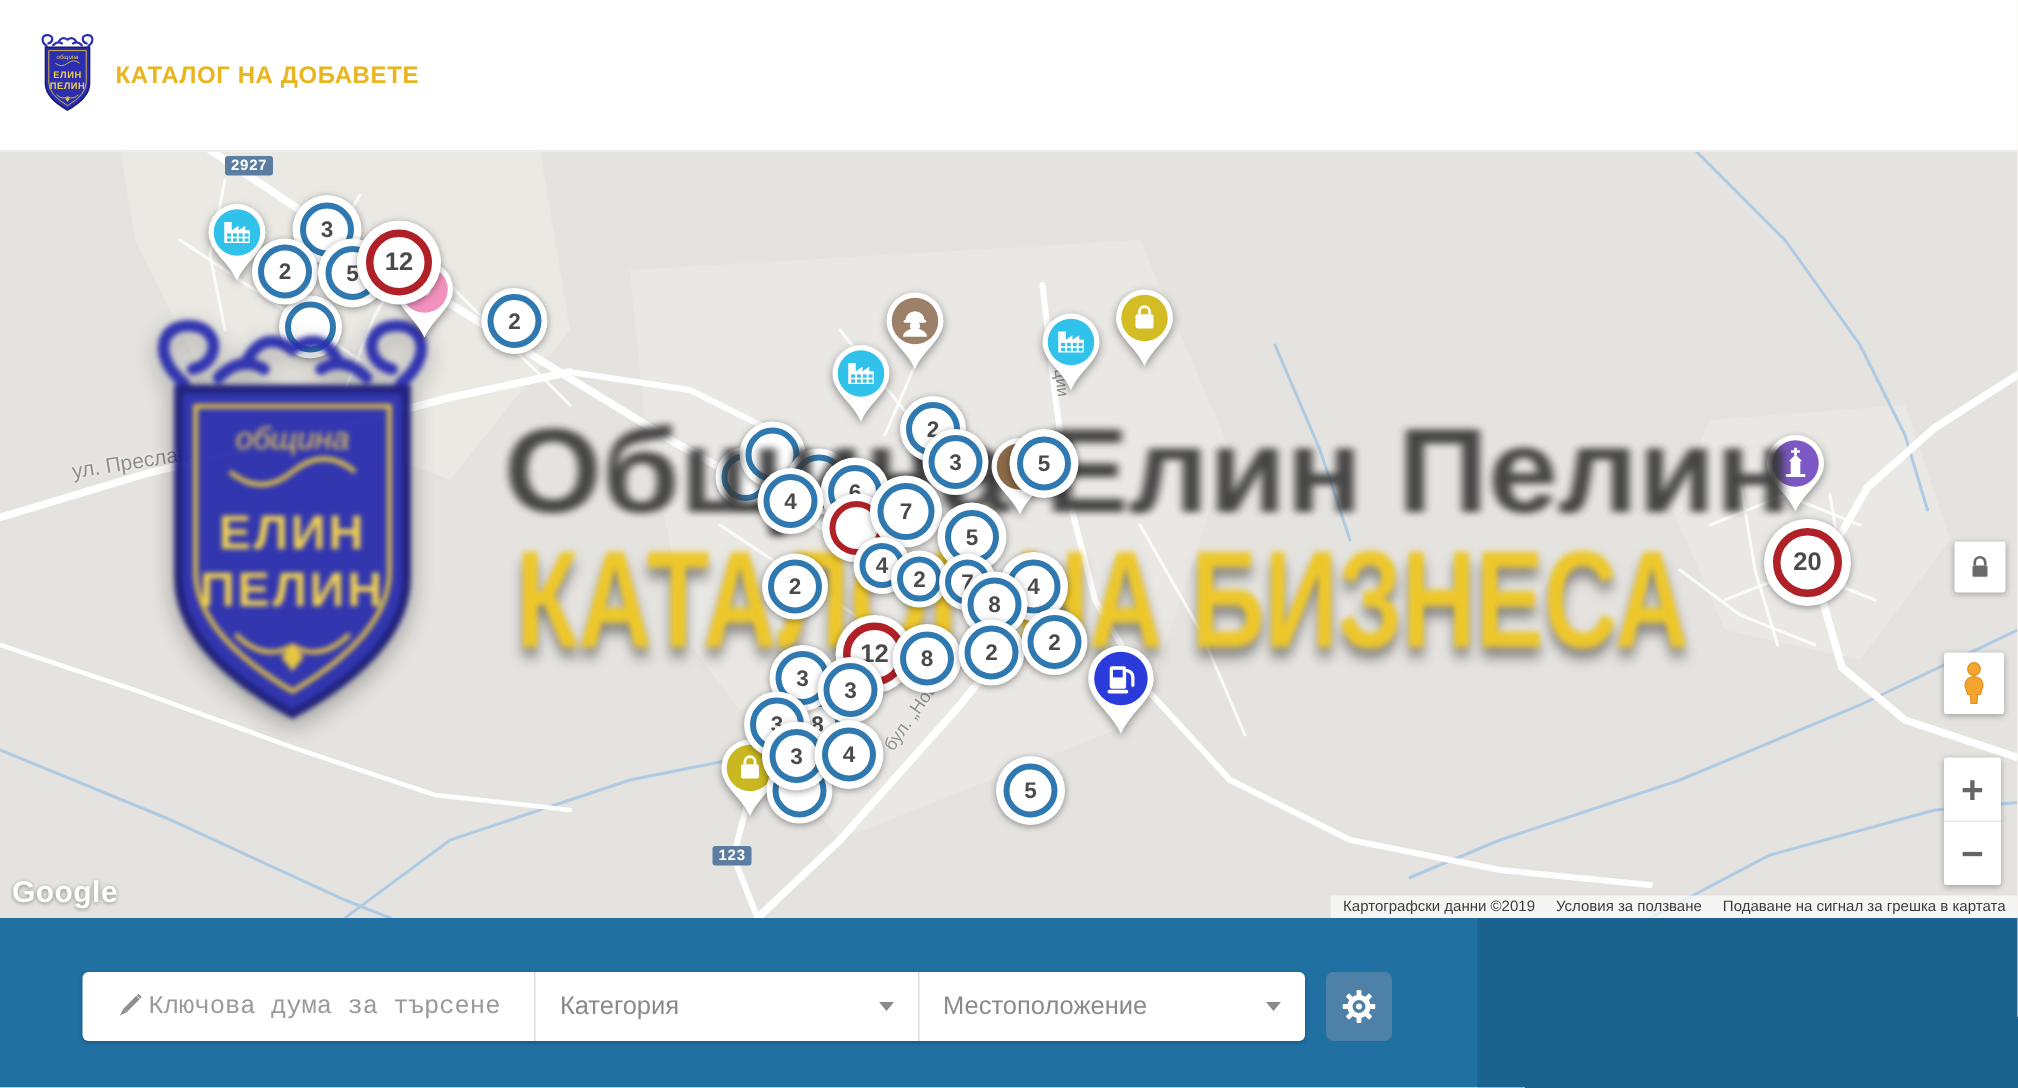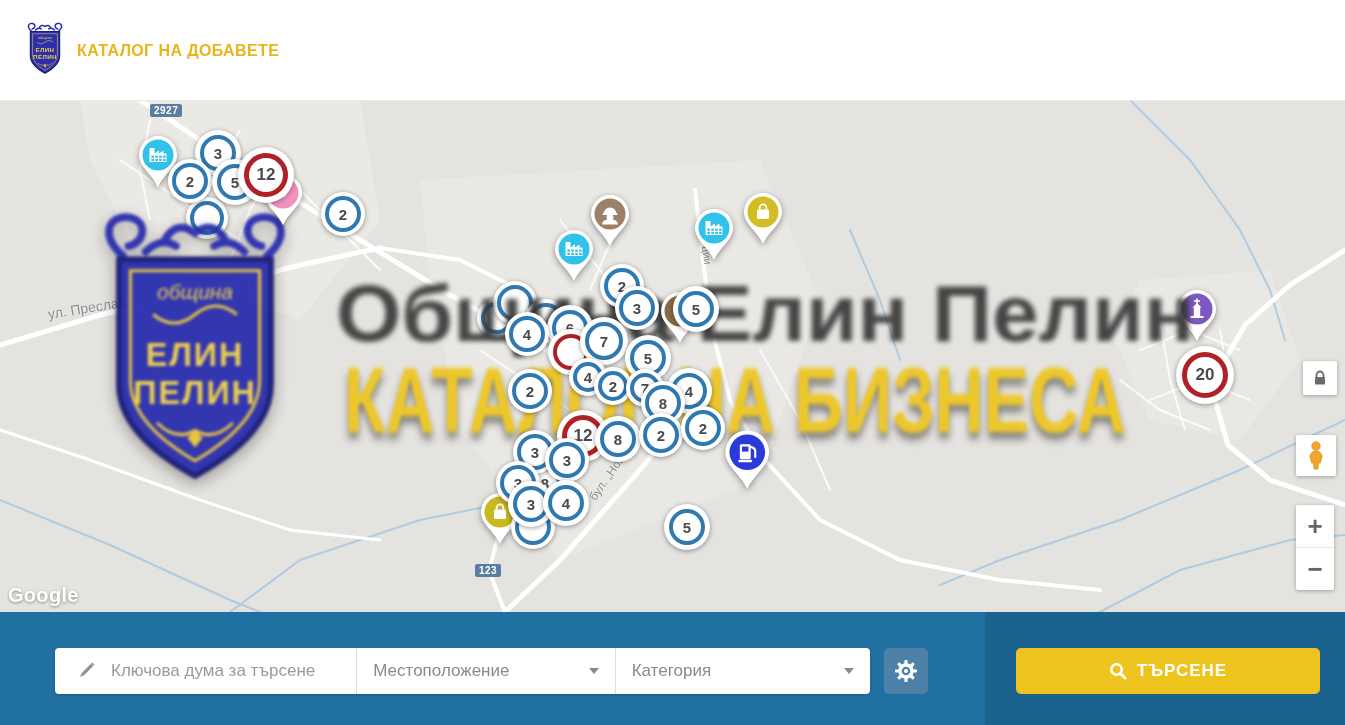--- a/index.html
+++ b/index.html
@@ -56,22 +56,22 @@
   .zoomctl div{flex:1;display:flex;align-items:center;justify-content:center;font-size:26px;
     font-weight:bold;color:#666;cursor:pointer}
   .zoomctl .zin{border-bottom:1px solid #e6e6e6}
   
   .bottombar{position:absolute;top:612px;left:0;width:1345px;height:113px;background:#2170a2;z-index:60}
   .bottombar .darkside{position:absolute;left:985px;top:0;width:360px;height:113px;background:#1b638f}
   .spanel{position:absolute;left:55px;top:36px;width:815px;height:46px;background:#fff;border-radius:4px;
     display:flex;align-items:center;box-shadow:0 1px 3px rgba(0,0,0,.2)}
   .f-key{width:302px;display:flex;align-items:center;height:100%}
   .f-key svg{margin-left:20px}
-  .f-key input{border:none;outline:none;flex:1;margin-left:12px;font-size:17px;color:#333;
-    font-family:Liberation Sans, sans-serif;background:transparent}
+  .f-key input{border:none;outline:none;flex:1;font-size:17px;color:#333;
+    font-family:Liberation Mono, monospace;background:transparent}
   .f-key input::placeholder{color:#9a9a9a}
   .fsel{display:flex;align-items:center;justify-content:space-between;height:100%;
     border-left:1px solid #ddd;cursor:pointer}
   .f-cat{width:255px}.f-loc{width:258px}
   .fsel span{margin-left:16px;font-size:17px;color:#8a8a8a}
   .caret{width:0;height:0;border-left:5px solid transparent;border-right:5px solid transparent;
     border-top:6px solid #8a8a8a;margin-right:16px}
   .gearbtn{position:absolute;left:884px;top:36px;width:44px;height:46px;background:#4d81a8;
     border-radius:5px;display:flex;align-items:center;justify-content:center;cursor:pointer}
   .searchbtn{position:absolute;left:1016px;top:36px;width:304px;height:46px;background:#ecc41d;
@@ -416,20 +416,25 @@
         <i style="inset:5px;border-width:4px"></i>
         <b style="font-size:15px">5</b>
       </div>
       <div class="cluster" style="left: 1176px; top: 246px; width: 58px; height: 58px; --rc: #AF2127;">
         <i style="inset:6px;border-width:5px"></i>
         <b style="font-size:17px">20</b>
       </div>
     </div>
 
   <div class="glogo">Google</div>
+  <div class="attrib">
+    <span>Картографски данни ©2019</span>
+    <a>Условия за ползване</a>
+    <a>Подаване на сигнал за грешка в картата</a>
+  </div>
 
   <div class="sqbtn lockbtn">
     <svg width="18" height="18" viewBox="0 0 18 18">
       <path d="M5.5,8 V6 a3.5,3.5 0 0 1 7,0 V8" fill="none" stroke="#6b6b6b" stroke-width="1.8"></path>
       <rect x="4" y="8" width="10" height="7.5" rx="1" fill="#6b6b6b"></rect>
     </svg>
   </div>
   <div class="sqbtn pegbtn">
     <svg width="22" height="30" viewBox="0 0 22 30">
       <g fill="#F4A52E" stroke="#DE8F1F" stroke-width="0.8">
@@ -450,45 +455,38 @@
     <div class="f-key">
       <svg width="22" height="22" viewBox="0 0 22 22">
         <g transform="rotate(45 11 11)" fill="#8f8f8f">
           <rect x="9.4" y="2.5" width="3.2" height="12.5"></rect>
           <rect x="9.4" y="0.5" width="3.2" height="1.6"></rect>
           <path d="M9.4,15 L11,19.5 L12.6,15 Z"></path>
         </g>
       </svg>
       <input type="text" placeholder="Ключова дума за търсене" style="">
     </div>
+    <div class="fsel f-cat">
+      <span>Категория</span>
+      <i class="caret"></i>
+    </div>
     <div class="fsel f-loc">
       <span>Местоположение</span>
-      <i class="caret"></i>
-    </div>
-    <div class="fsel f-cat">
-      <span>Категория</span>
       <i class="caret"></i>
     </div>
   </div>
   <div class="gearbtn">
     <svg width="22" height="22" viewBox="-11 -11 22 22">
       <circle r="6" fill="none" stroke="#fff" stroke-width="3.4"></circle>
       <circle r="2" fill="#fff"></circle>
       <g fill="#fff">
         <rect x="-1.6" y="-11" width="3.2" height="4.4" rx="0.8"></rect>
         <rect x="-1.6" y="-11" width="3.2" height="4.4" rx="0.8" transform="rotate(45)"></rect>
         <rect x="-1.6" y="-11" width="3.2" height="4.4" rx="0.8" transform="rotate(90)"></rect>
         <rect x="-1.6" y="-11" width="3.2" height="4.4" rx="0.8" transform="rotate(135)"></rect>
         <rect x="-1.6" y="-11" width="3.2" height="4.4" rx="0.8" transform="rotate(180)"></rect>
         <rect x="-1.6" y="-11" width="3.2" height="4.4" rx="0.8" transform="rotate(225)"></rect>
         <rect x="-1.6" y="-11" width="3.2" height="4.4" rx="0.8" transform="rotate(270)"></rect>
         <rect x="-1.6" y="-11" width="3.2" height="4.4" rx="0.8" transform="rotate(315)"></rect>
       </g>
     </svg>
   </div>
-  <button class="searchbtn">
-    <svg width="18" height="18" viewBox="0 0 18 18">
-      <circle cx="7.5" cy="7.5" r="5.2" fill="none" stroke="#fff" stroke-width="2.6"></circle>
-      <line x1="11.5" y1="11.5" x2="16" y2="16" stroke="#fff" stroke-width="3" stroke-linecap="round"></line>
-    </svg>
-    <span>ТЪРСЕНЕ</span>
-  </button>
 </div>
 
 </body></html>

